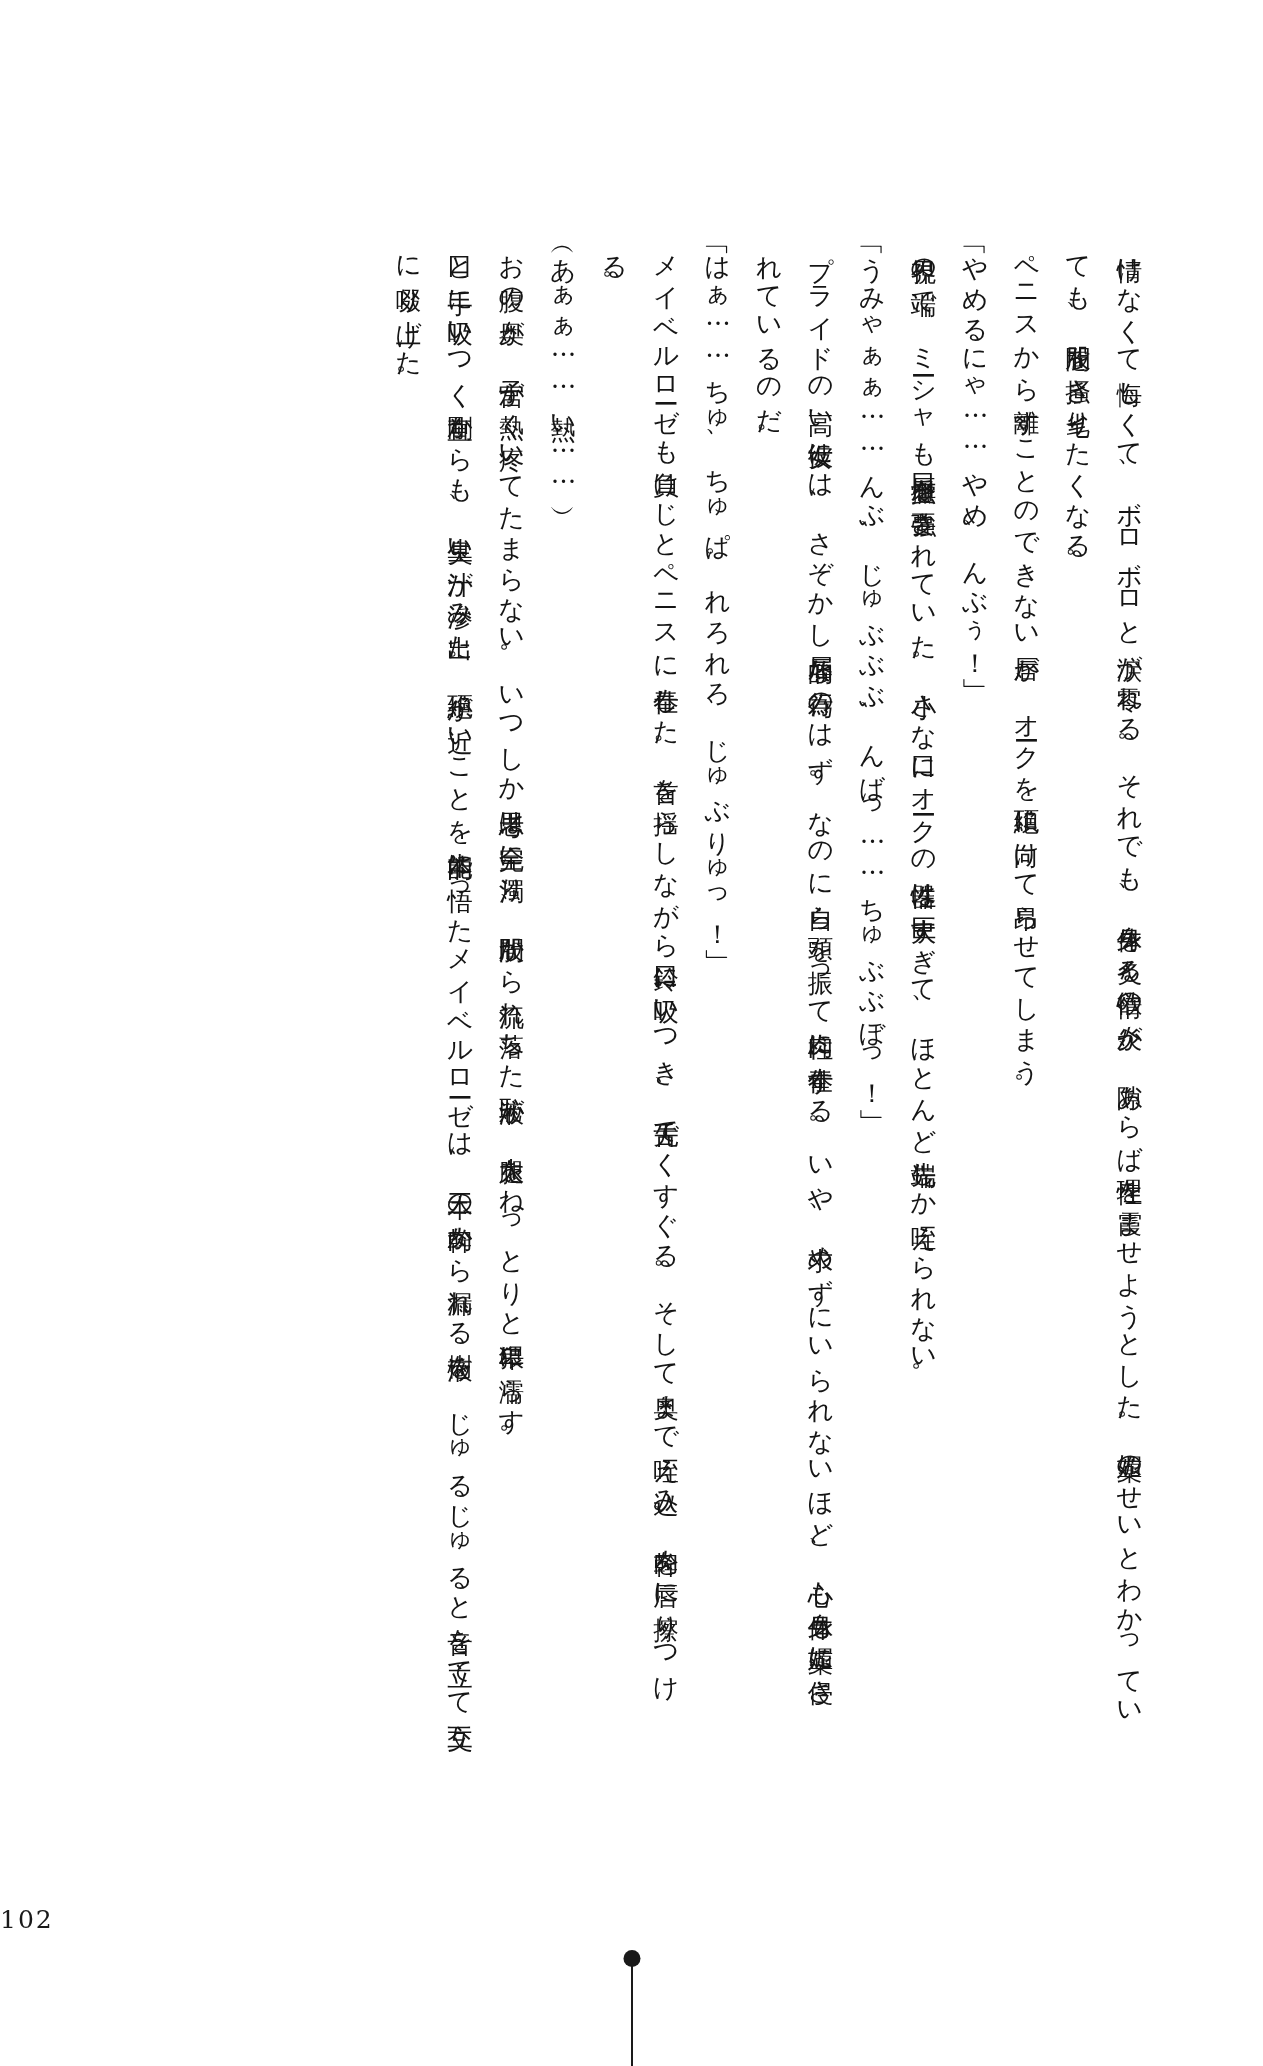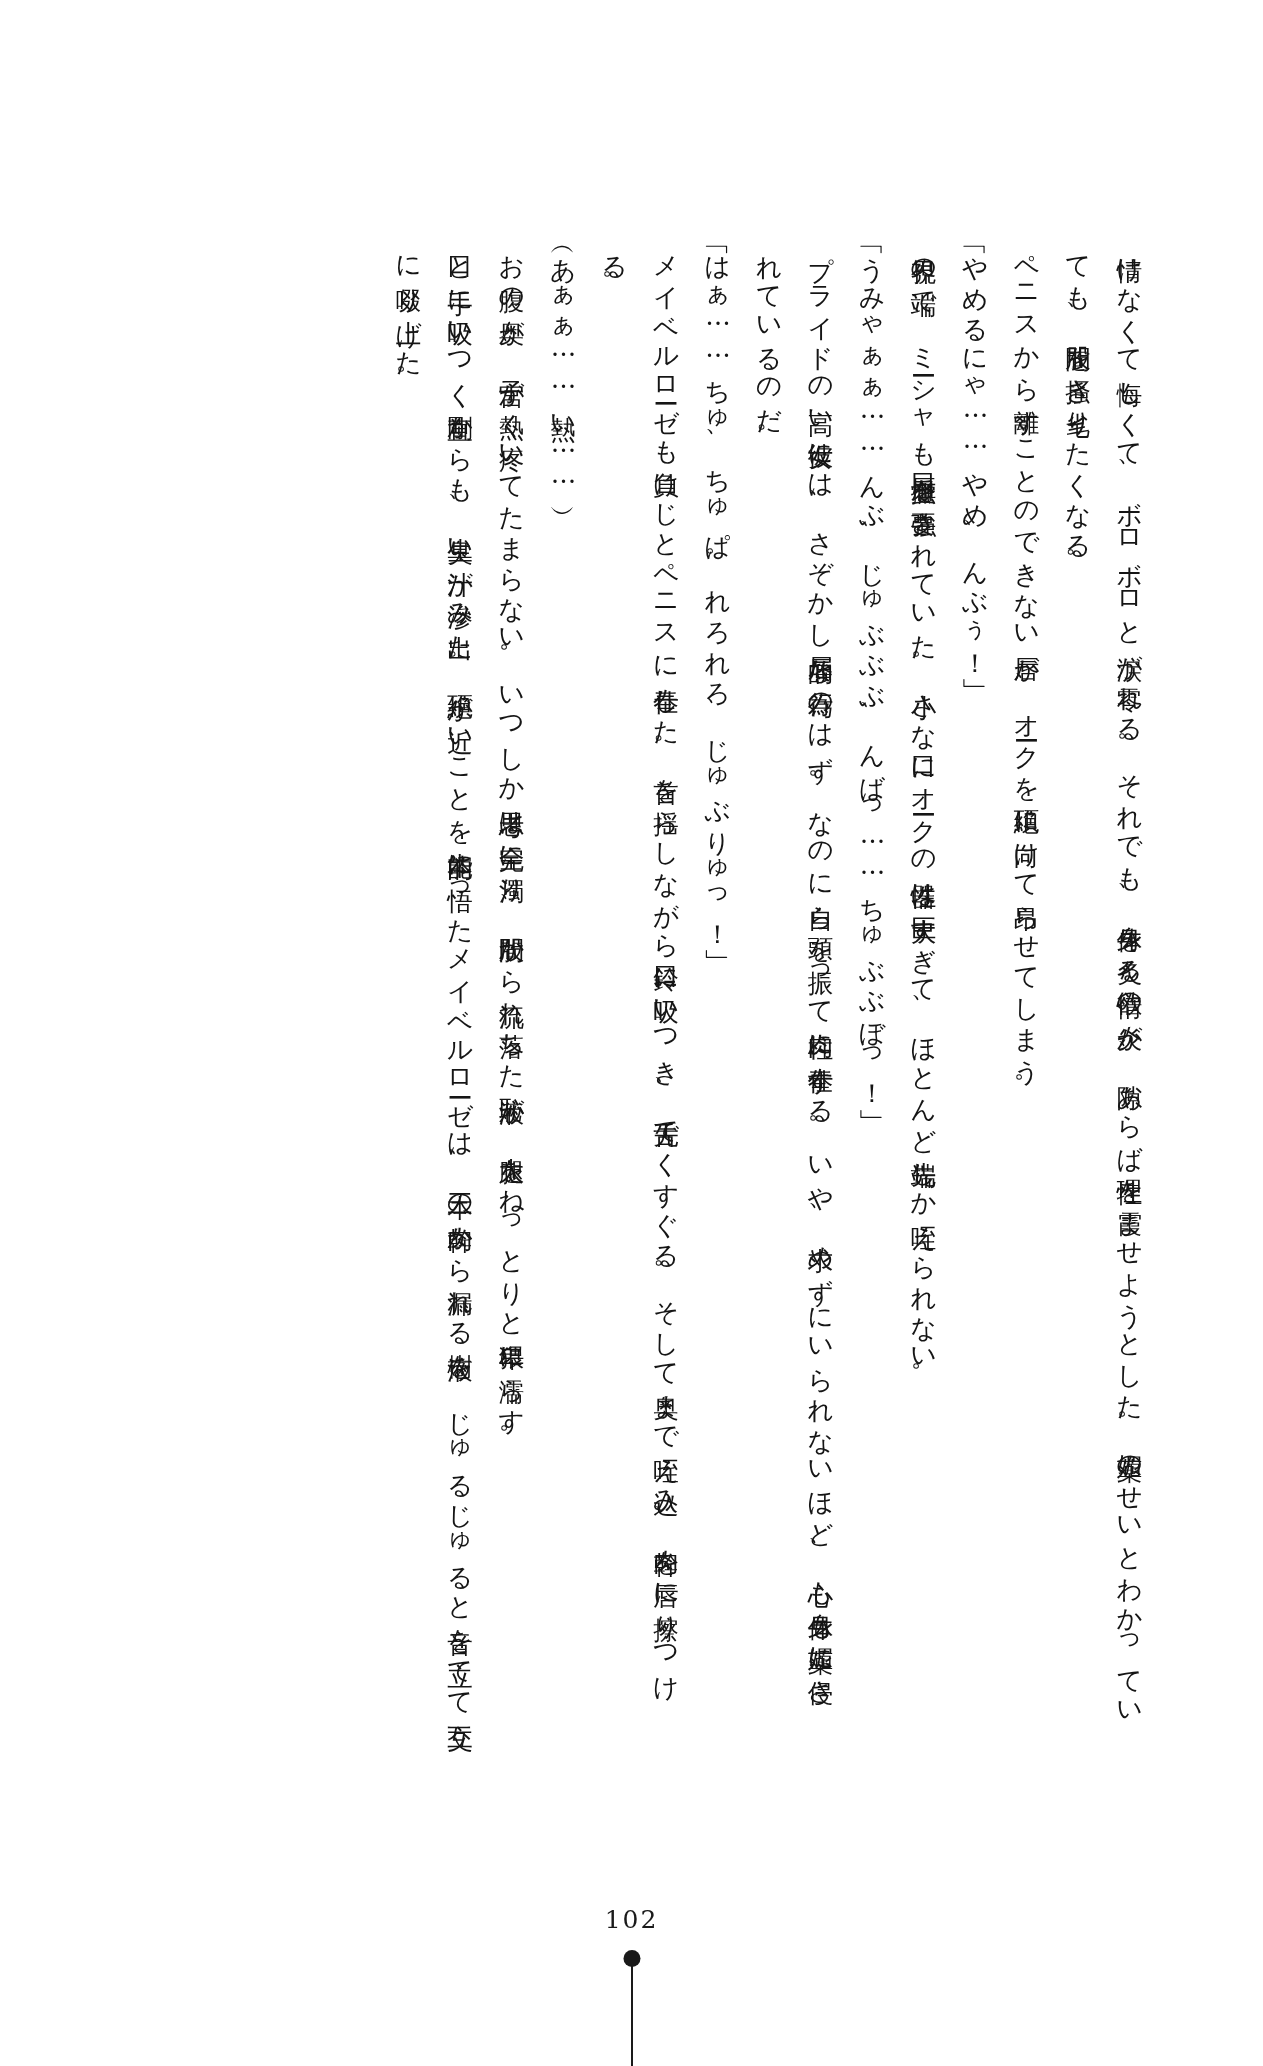--- a/index.html
+++ b/index.html
@@ -46,21 +46,21 @@
     padding: 0;
     text-indent: 0;
   }
 
   
   .folio {
     position: absolute;
     left: 0;
     right: 0;
     top: 1905px;
-    text-align: center;
+    text-align: left;
     font-size: 25px;
     letter-spacing: 0.08em;
     color: #1a1a1a;
     font-family: "DejaVu Serif", "Liberation Serif", serif;
   }
 
   
   .bottom-mark {
     position: absolute;
     left: 50%;

